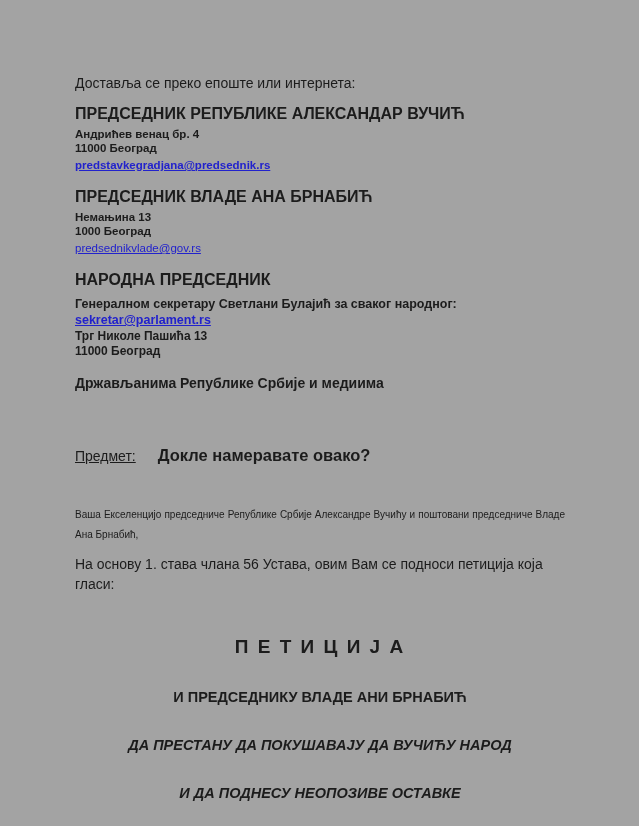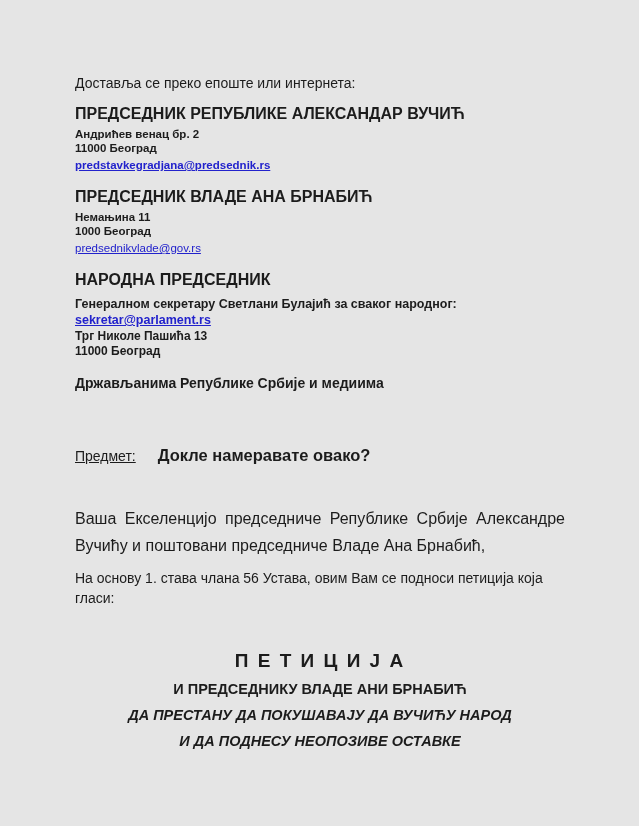--- a/index.html
+++ b/index.html
@@ -6,21 +6,21 @@
     margin: 0;
     padding: 0;
     background: #ffffff;
   }
   .page {
     position: relative;
     width: 639px;
     height: 826px;
     box-sizing: border-box;
     padding: 75px 74px 0 75px;
-    background: #e5e5e5;
+    background: #a3a3a3;
     font-family: "Liberation Sans", "DejaVu Sans", sans-serif;
     color: #1c1c1c;
     overflow: hidden;
   }
   p, h1, h2 { margin: 0; }
 
   .delivery-note {
     font-size: 14px;
     line-height: 17px;
     margin-bottom: 12px;
@@ -74,64 +74,64 @@
     text-decoration: underline;
   }
   .subject-text {
     font-size: 16.5px;
     font-weight: bold;
     margin-left: 22px;
   }
 
   .salutation {
     margin-top: 40px;
-    font-size: 16px;
-    line-height: 27px;
+    font-size: 10px;
+    line-height: 20px;
     text-align: justify;
   }
   .intro-line {
     margin-top: 9px;
     font-size: 14px;
     line-height: 20px;
   }
 
   .petition { text-align: center; }
   .petition-title {
     margin-top: 42px;
     font-size: 19px;
     font-weight: bold;
     letter-spacing: 2px;
     line-height: 22px;
   }
   .petition-line {
-    margin-top: 8px;
+    margin-top: 30px;
     font-size: 14.5px;
     font-weight: bold;
     line-height: 18px;
   }
   .petition-line.first { margin-top: 24px; }
   .petition-line.italic { font-style: italic; }
 </style>
 </head>
 <body>
 
 <div class="page">
 
   <p class="delivery-note">Доставља се преко епоште или интернета:</p>
 
   <section class="recipient">
     <h1 class="recipient-title">ПРЕДСЕДНИК РЕПУБЛИКЕ АЛЕКСАНДАР ВУЧИЋ</h1>
-    <p class="addr-line">Андрићев венац бр. 2</p>
+    <p class="addr-line">Андрићев венац бр. 4</p>
     <p class="addr-line">11000 Београд</p>
     <a class="email-link bold">predstavkegradjana@predsednik.rs</a>
   </section>
 
   <section class="recipient">
     <h1 class="recipient-title">ПРЕДСЕДНИК ВЛАДЕ АНА БРНАБИЋ</h1>
-    <p class="addr-line">Немањина 11</p>
+    <p class="addr-line">Немањина 13</p>
     <p class="addr-line">1000 Београд</p>
     <a class="email-link">predsednikvlade@gov.rs</a>
   </section>
 
   <section class="recipient assembly">
     <h1 class="recipient-title">НАРОДНА ПРЕДСЕДНИК</h1>
     <p class="secretary-line"><span>Генералном секретару Светлани Булајић за сваког народног:</span>&nbsp;&nbsp;<a class="email-link bold">sekretar@parlament.rs</a></p>
     <p class="addr-line md">Трг Николе Пашића 13</p>
     <p class="addr-line md">11000 Београд</p>
   </section>

